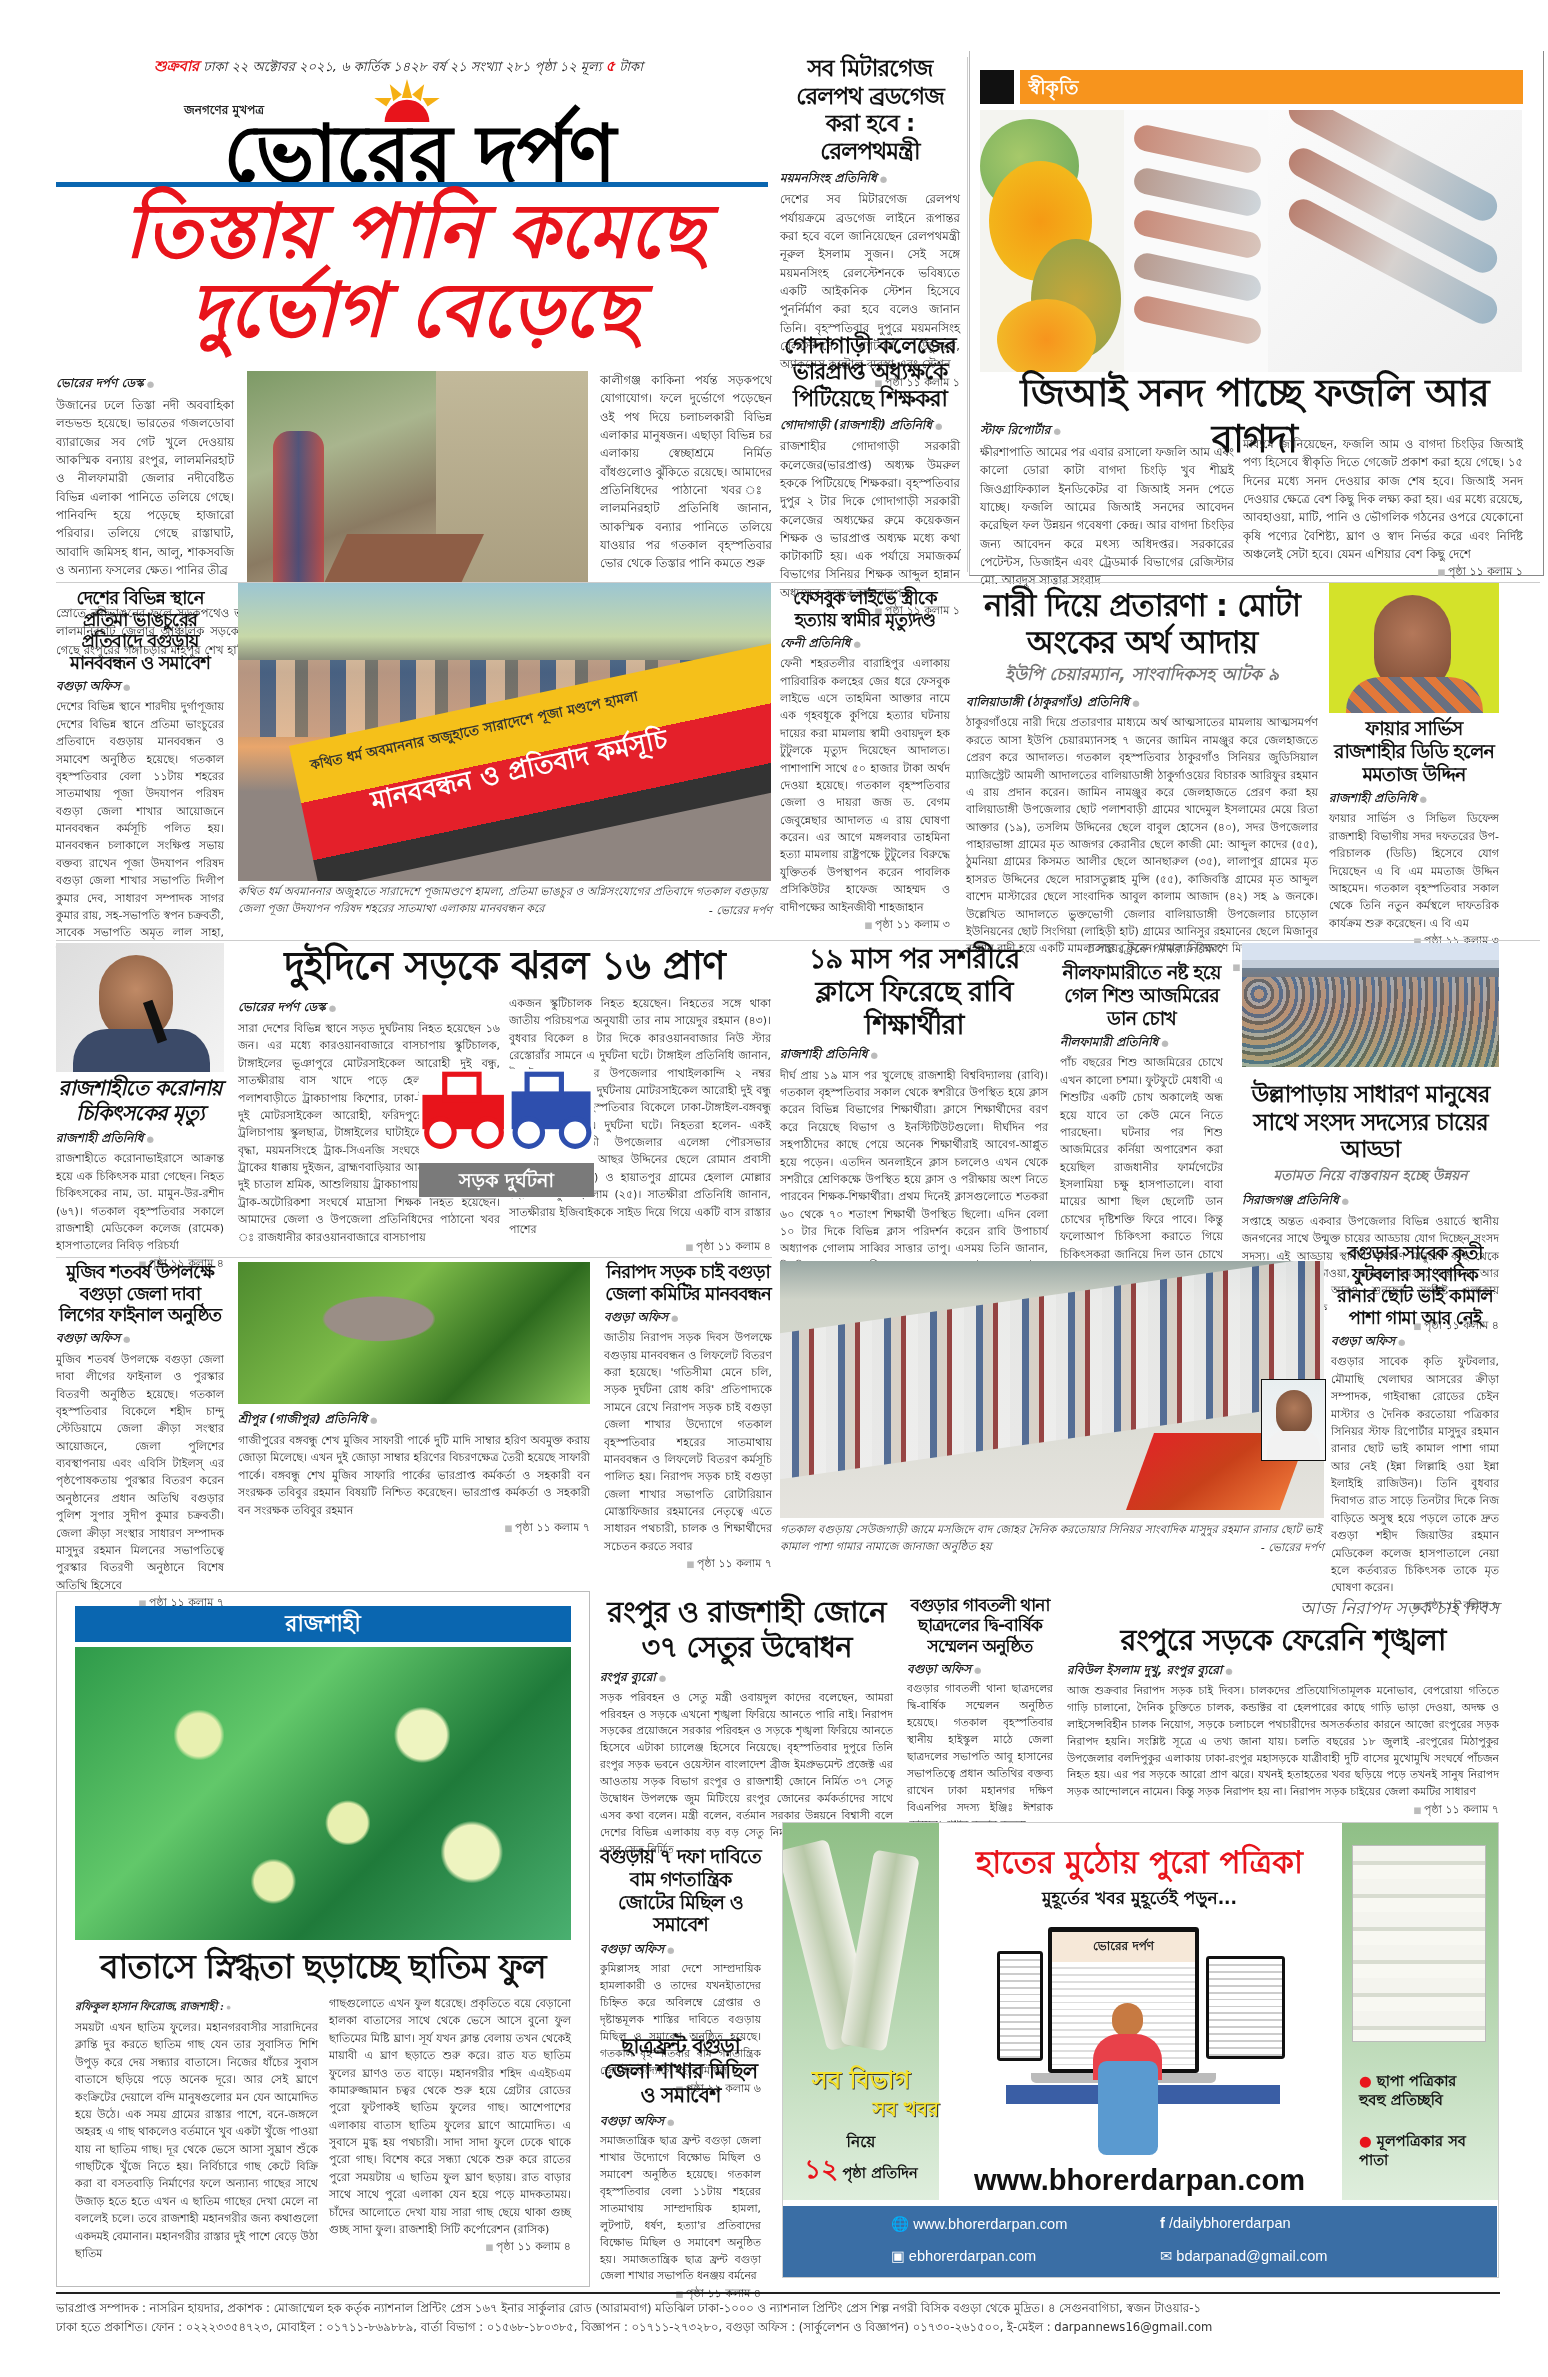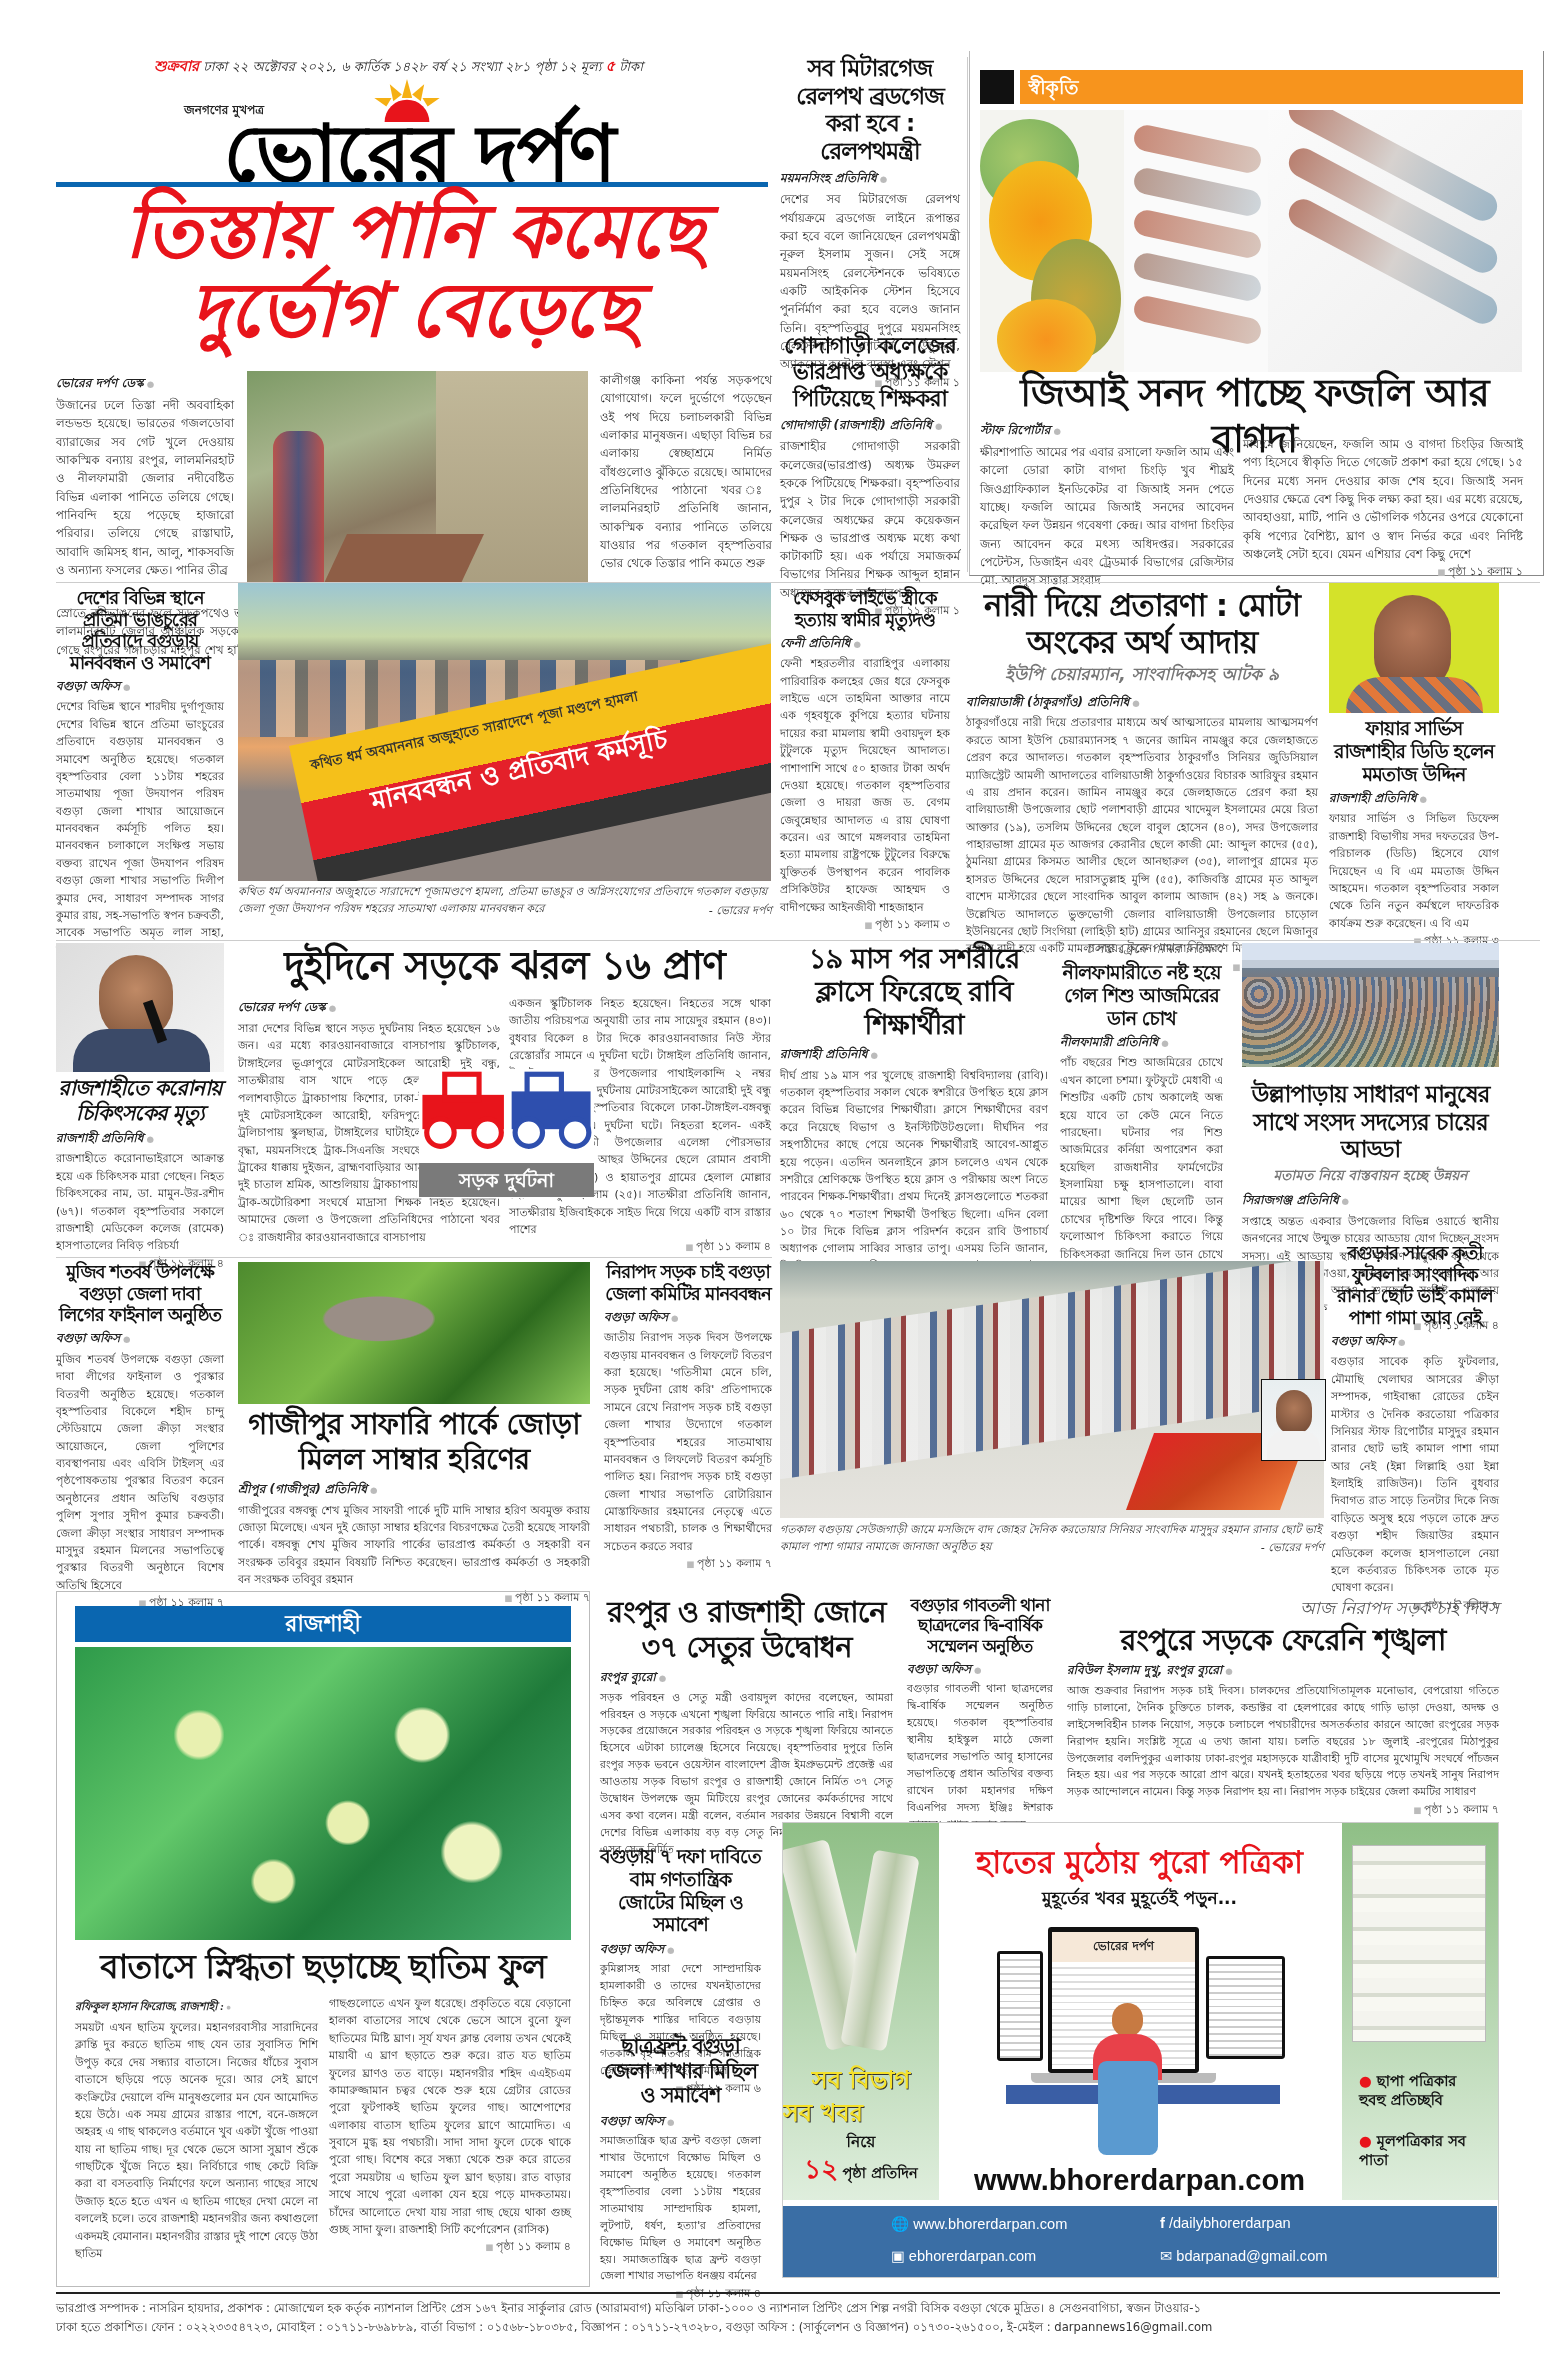--- a/index.html
+++ b/index.html
@@ -214,21 +214,20 @@
 
 <div class="hrule" style="left:56px;top:1257px;width:716px;"></div>
 <div class="abs" style="left:56px;top:1261px;width:168px;">
   <div class="hl" style="font-size:18px;">মুজিব শতবর্ষ উপলক্ষে বগুড়া জেলা দাবা লিগের ফাইনাল অনুষ্ঠিত</div>
   <div class="by">বগুড়া অফিস</div>
   <div class="body" style="font-size:11px;">মুজিব শতবর্ষ উপলক্ষে বগুড়া জেলা দাবা লীগের ফাইনাল ও পুরস্কার বিতরণী অনুষ্ঠিত হয়েছে। গতকাল বৃহস্পতিবার বিকেলে শহীদ চান্দু স্টেডিয়ামে জেলা ক্রীড়া সংস্থার আয়োজনে, জেলা পুলিশের ব্যবস্থাপনায় এবং এবিসি টাইলস্ এর পৃষ্ঠপোষকতায় পুরস্কার বিতরণ করেন অনুষ্ঠানের প্রধান অতিথি বগুড়ার পুলিশ সুপার সুদীপ কুমার চক্রবর্তী। জেলা ক্রীড়া সংস্থার সাধারণ সম্পাদক মাসুদুর রহমান মিলনের সভাপতিত্বে পুরস্কার বিতরণী অনুষ্ঠানে বিশেষ অতিথি হিসেবে</div>
   <div class="jump">পৃষ্ঠা ১১ কলাম ৭</div>
 </div>
 <div class="photo" style="left:238px;top:1262px;width:352px;height:142px;background:radial-gradient(ellipse at 40% 40%,#9a8e86 0 18%,transparent 19%),linear-gradient(135deg,#4d8a2e,#7cba48 40%,#2d6a1e 70%,#8cc85a);"></div>
 <div class="abs" style="left:238px;top:1407px;width:352px;">
-  <div class="hl" style="font-size:29px;">গাজীপুর সাফারি পার্কে জোড়া মিলল সাম্বার হরিণের</div>
   <div class="by">শ্রীপুর (গাজীপুর) প্রতিনিধি</div>
   <div class="body" style="font-size:11px;">গাজীপুরের বঙ্গবন্ধু শেখ মুজিব সাফারী পার্কে দুটি মাদি সাম্বার হরিণ অবমুক্ত করায় জোড়া মিলেছে। এখন দুই জোড়া সাম্বার হরিণের বিচরণক্ষেত্র তৈরী হয়েছে সাফারী পার্কে। বঙ্গবন্ধু শেখ মুজিব সাফারি পার্কের ভারপ্রাপ্ত কর্মকর্তা ও সহকারী বন সংরক্ষক তবিবুর রহমান বিষয়টি নিশ্চিত করেছেন। ভারপ্রাপ্ত কর্মকর্তা ও সহকারী বন সংরক্ষক তবিবুর রহমান</div>
   <div class="jump">পৃষ্ঠা ১১ কলাম ৭</div>
 </div>
 <div class="abs" style="left:604px;top:1261px;width:168px;">
   <div class="hl" style="font-size:18px;">নিরাপদ সড়ক চাই বগুড়া জেলা কমিটির মানববন্ধন</div>
   <div class="by">বগুড়া অফিস</div>
   <div class="body" style="font-size:11px;">জাতীয় নিরাপদ সড়ক দিবস উপলক্ষে বগুড়ায় মানববন্ধন ও লিফলেট বিতরণ করা হয়েছে। 'গতিসীমা মেনে চলি, সড়ক দুর্ঘটনা রোধ করি' প্রতিপাদ্যকে সামনে রেখে নিরাপদ সড়ক চাই বগুড়া জেলা শাখার উদ্যোগে গতকাল বৃহস্পতিবার শহরের সাতমাথায় মানববন্ধন ও লিফলেট বিতরণ কর্মসূচি পালিত হয়। নিরাপদ সড়ক চাই বগুড়া জেলা শাখার সভাপতি রোটারিয়ান মোস্তাফিজার রহমানের নেতৃত্বে এতে সাধারন পথচারী, চালক ও শিক্ষার্থীদের সচেতন করতে সবার</div>
   <div class="jump">পৃষ্ঠা ১১ কলাম ৭</div>
 </div>
@@ -296,21 +295,21 @@
   <div class="by">বগুড়া অফিস</div>
   <div class="body" style="font-size:10.7px;">সমাজতান্ত্রিক ছাত্র ফ্রন্ট বগুড়া জেলা শাখার উদ্যোগে বিক্ষোভ মিছিল ও সমাবেশ অনুষ্ঠিত হয়েছে। গতকাল বৃহস্পতিবার বেলা ১১টায় শহরের সাতমাথায় সাম্প্রদায়িক হামলা, লুটপাট, ধর্ষণ, হত্যা'র প্রতিবাদের বিক্ষোভ মিছিল ও সমাবেশ অনুষ্ঠিত হয়। সমাজতান্ত্রিক ছাত্র ফ্রন্ট বগুড়া জেলা শাখার সভাপতি ধনঞ্জয় বর্মনের</div>
   <div class="jump">পৃষ্ঠা ১১ কলাম ৪</div>
 </div>
 
 <div class="abs" style="left:782px;top:1822px;width:717px;height:456px;border:1.7px solid #ccc;background:#fff;overflow:hidden;">
   <div style="position:absolute;left:0;top:0;width:156px;height:377px;background:linear-gradient(180deg,#8fbf86,#dfeedd);">
     <div style="position:absolute;left:19px;top:19px;width:51px;height:206px;background:linear-gradient(90deg,#e8eadf,#b8c8a8,#f2f2ea);transform:rotate(-14deg);border-radius:6.9px;"></div>
     <div style="position:absolute;left:74px;top:29px;width:46px;height:197px;background:linear-gradient(90deg,#e8eadf,#b8c8a8,#f2f2ea);transform:rotate(10deg);border-radius:6.9px;"></div>
     <div style="position:absolute;left:0;top:238px;width:156px;text-align:center;color:#f5e12a;font-size:24px;font-weight:bold;text-shadow:0.9px 0.9px 0 #333;">সব বিভাগ</div>
-    <div style="position:absolute;left:0;top:271px;width:156px;text-align:left;color:#f5e12a;font-size:24px;font-weight:bold;text-shadow:0.9px 0.9px 0 #333;">সব খবর</div>
+    <div style="position:absolute;left:0;top:271px;width:156px;text-align:right;color:#f5e12a;font-size:20px;font-weight:bold;text-shadow:0.9px 0.9px 0 #333;">সব খবর</div>
     <div style="position:absolute;left:0;top:307px;width:156px;text-align:center;color:#111;font-size:15.4px;font-weight:bold;">নিয়ে</div>
     <div style="position:absolute;left:0;top:326px;width:156px;text-align:center;">
       <span style="color:#e8141b;font-size:26px;font-weight:bold;">১২</span>
       <span style="color:#111;font-size:14.6px;font-weight:bold;">পৃষ্ঠা প্রতিদিন</span>
     </div>
   </div>
   <div style="position:absolute;right:0;top:0;width:156px;height:377px;background:linear-gradient(180deg,#8fbf86,#dfeedd);">
     <div style="position:absolute;left:10.3px;top:22px;width:134px;height:197px;background:repeating-linear-gradient(180deg,#f4f4ee 0 15.4px,#d8dcd0 15.4px 19px,#f8f8f2 19px 33px);border:0.9px solid #bbb;"></div>
     <div style="position:absolute;left:17px;top:249px;width:129px;font-size:14.6px;font-weight:bold;color:#111;line-height:1.3;">
       <span style="color:#e8141b;">●</span> <span>ছাপা পত্রিকার হুবহু প্রতিচ্ছবি</span>

